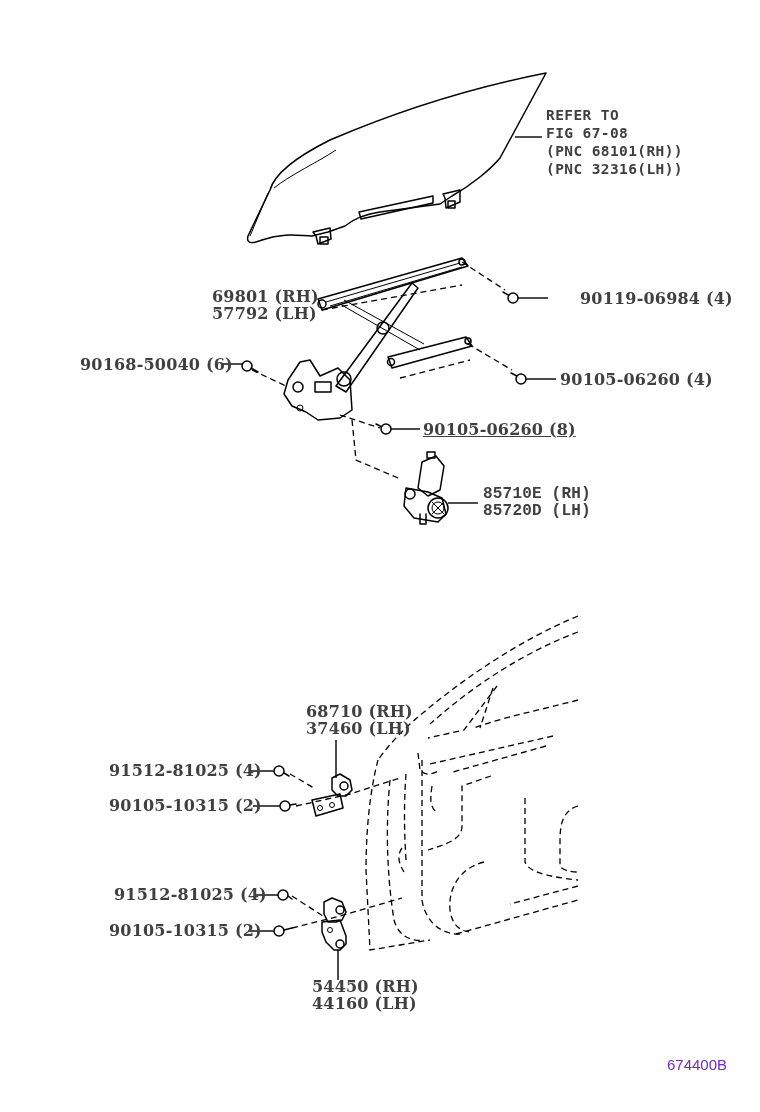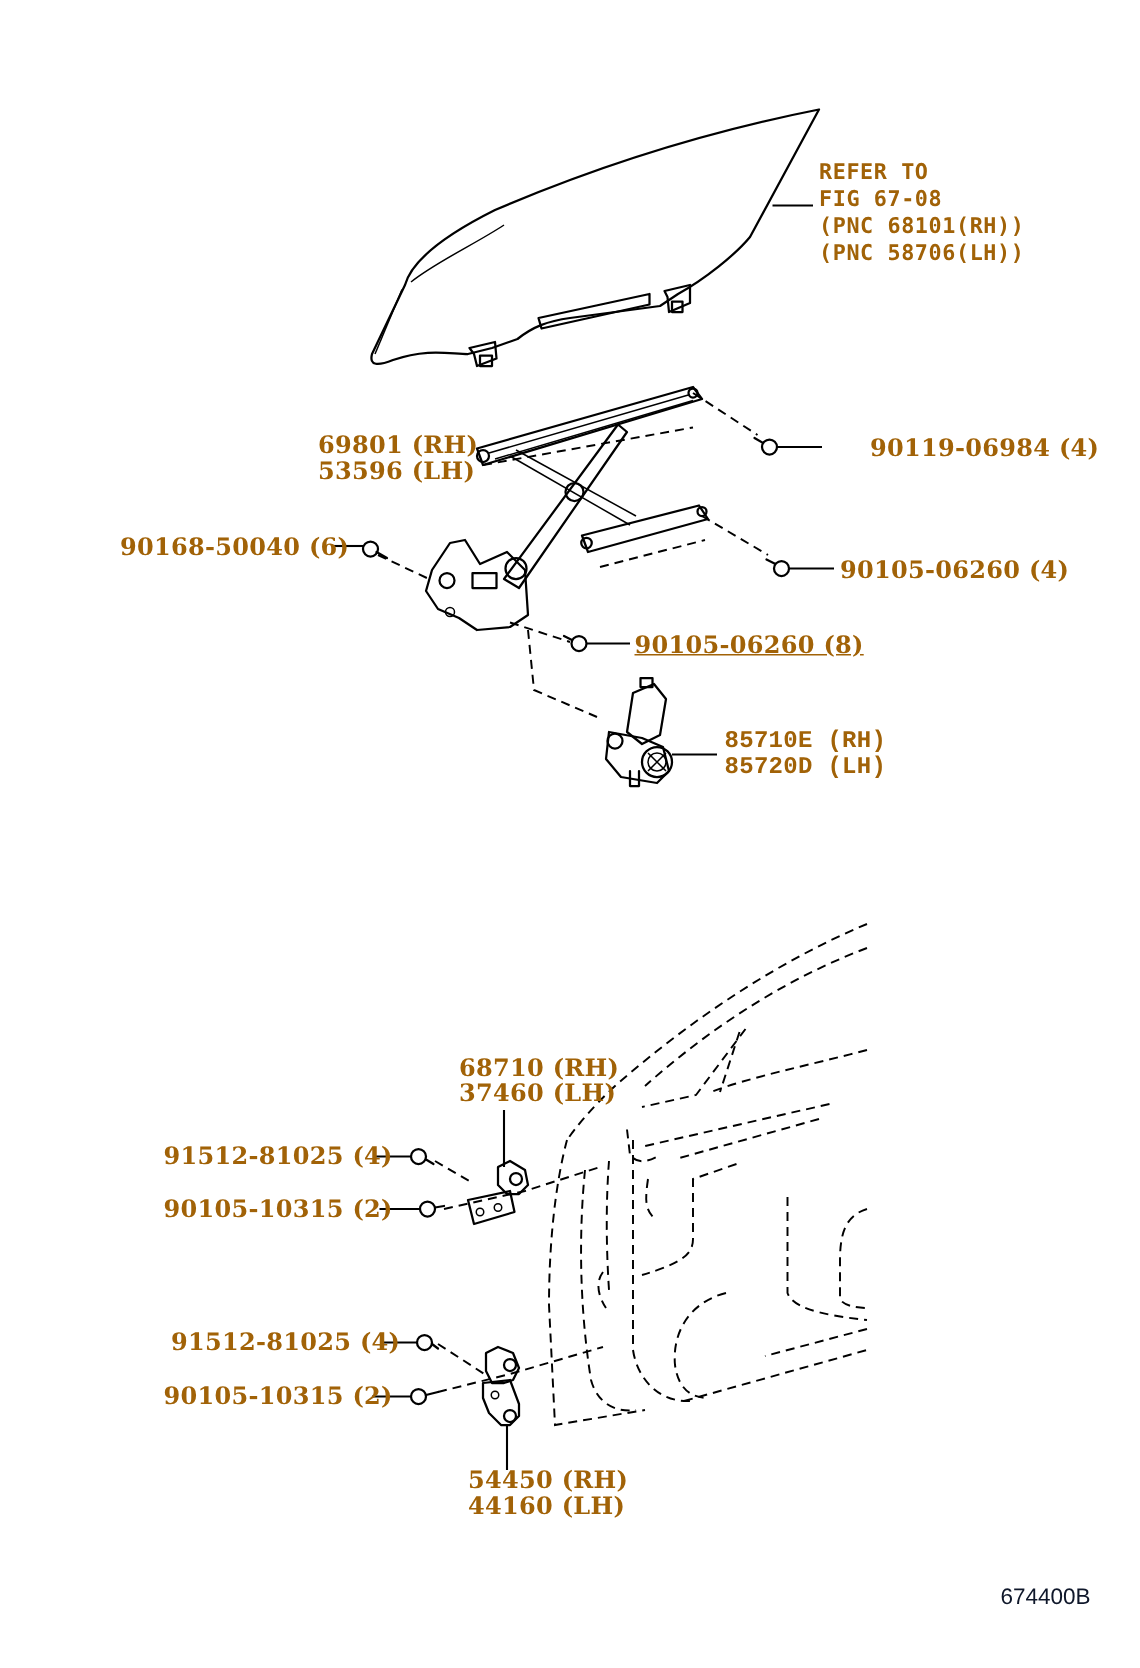--- a/index.html
+++ b/index.html
@@ -3,33 +3,33 @@
   <meta charset="utf-8">
   <style>
     html, body { margin: 0; padding: 0; background: #ffffff; }
     body { width: 760px; height: 1112px; position: relative; overflow: hidden; }
     #canvas { position: absolute; left: 0; top: 0; width: 760px; height: 1112px; }
     .lbl {
       position: absolute;
       font-family: "DejaVu Serif", "Liberation Serif", serif;
       font-weight: bold;
       font-size: 16px;
-      color: #a16207;
+      color: #404040;
       line-height: 17px;
       white-space: nowrap;
       letter-spacing: 0.2px;
     }
     .lbl.mono {
       font-family: "DejaVu Sans Mono", "Liberation Mono", monospace;
       font-size: 14.5px;
       line-height: 18px;
       letter-spacing: 0.4px;
     }
     .lbl .row { display: block; }
-    .ref { position: absolute; font-family: "Liberation Sans", sans-serif; font-size: 15px; color:#0f172a; }
+    .ref { position: absolute; font-family: "Liberation Sans", sans-serif; font-size: 15px; color:#6d28d9; }
     svg .ln { stroke: #000; stroke-width: 1.5; fill: none; stroke-linejoin: round; stroke-linecap: round; }
     svg .th { stroke: #000; stroke-width: 1; fill: none; }
     svg .ds { stroke: #000; stroke-width: 1.3; fill: none; stroke-dasharray: 6 4; }
     svg .ld { stroke: #000; stroke-width: 1.4; fill: none; }
     svg .fw { fill: #fff; stroke: #000; stroke-width: 1.5; }
   </style>
 </head>
 <body>
 
 <svg id="canvas" viewBox="0 0 760 1112" xmlns="http://www.w3.org/2000/svg">
@@ -177,26 +177,26 @@
     <circle class="fw" cx="279" cy="931" r="5"></circle>
     <path class="ln" d="M284,930 L292,928"></path>
     <path class="ld" d="M248,931 L274,931"></path>
   </g>
 </svg>
 
 <div class="lbl mono" style="left:546px; top:106px;">
   <span class="row">REFER TO</span>
   <span class="row">FIG 67-08</span>
   <span class="row">(PNC 68101(RH))</span>
-  <span class="row">(PNC 58706(LH))</span>
+  <span class="row">(PNC 32316(LH))</span>
 </div>
 
 <div class="lbl" style="left:212px; top:288px;">
   <span class="row">69801 (RH)</span>
-  <span class="row">53596 (LH)</span>
+  <span class="row">57792 (LH)</span>
 </div>
 
 <div class="lbl" style="left:552px; top:290px;margin-left:28px;">90119-06984 (4)</div>
 <div class="lbl" style="left:560px; top:371px;text-align:right;">90105-06260 (4)</div>
 <div class="lbl" style="left:80px; top:356px;">90168-50040 (6)</div>
 <div class="lbl" style="left:423px; top:421px;text-decoration:underline;">90105-06260 (8)</div>
 
 <div class="lbl" style="left:483px; top:486px;font-family:Liberation Mono, monospace;">
   <span class="row">85710E (RH)</span>
   <span class="row">85720D (LH)</span>

